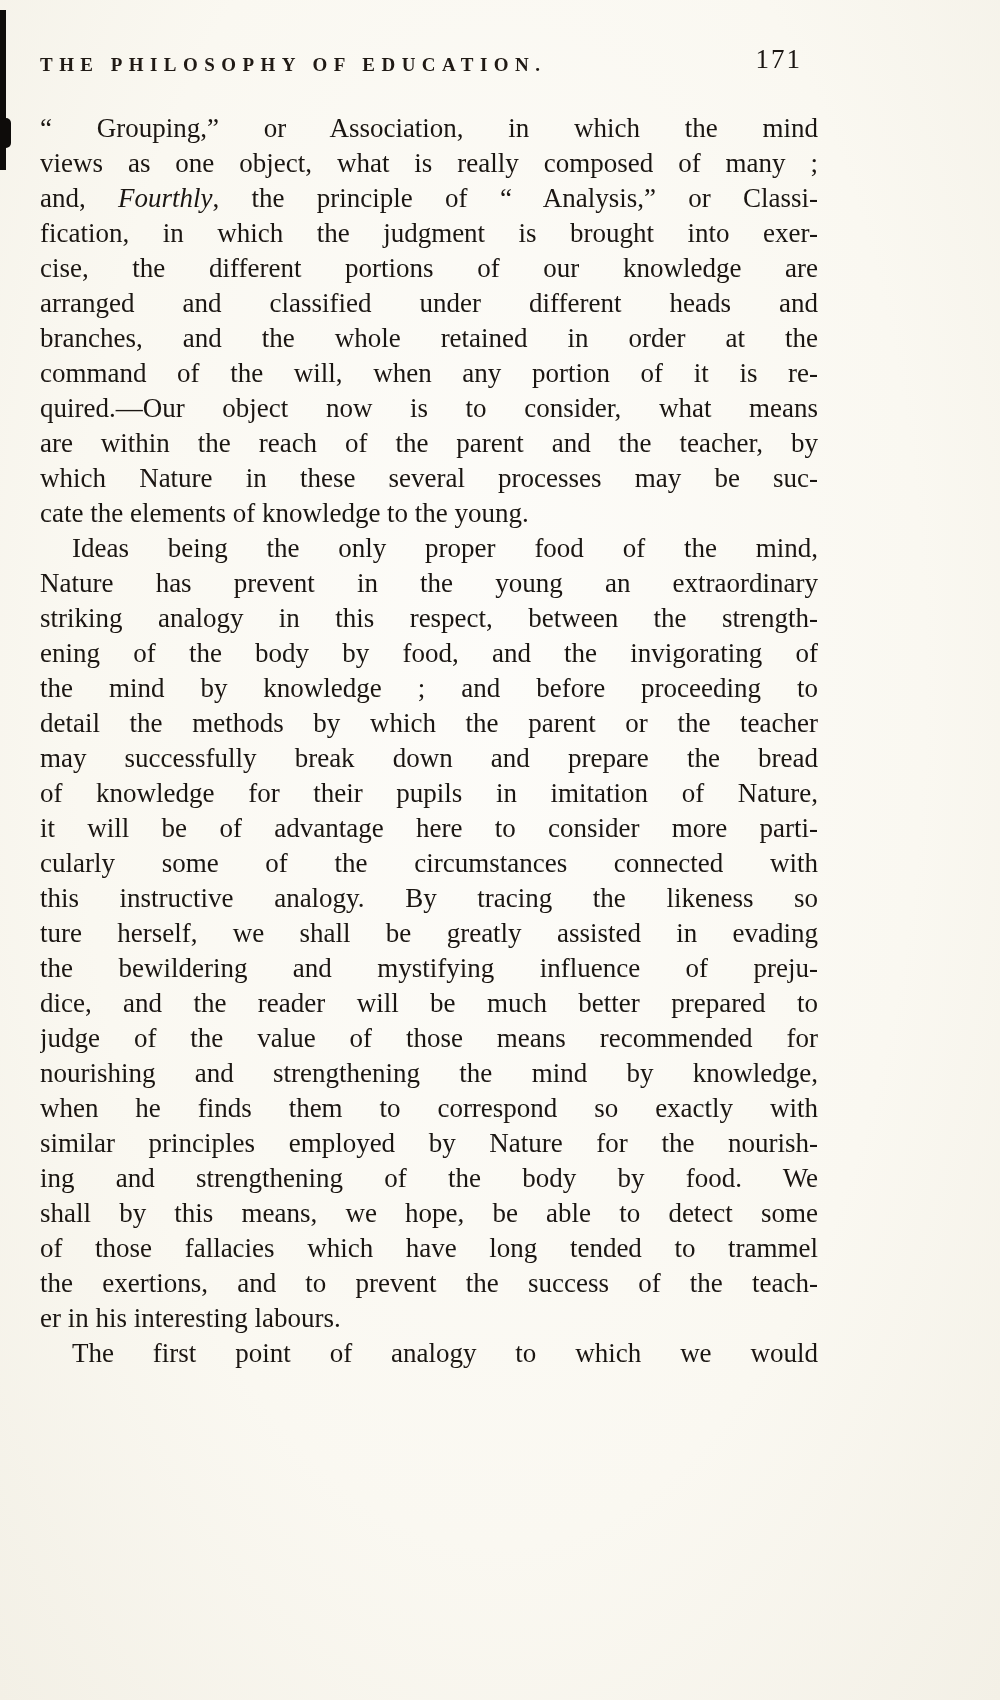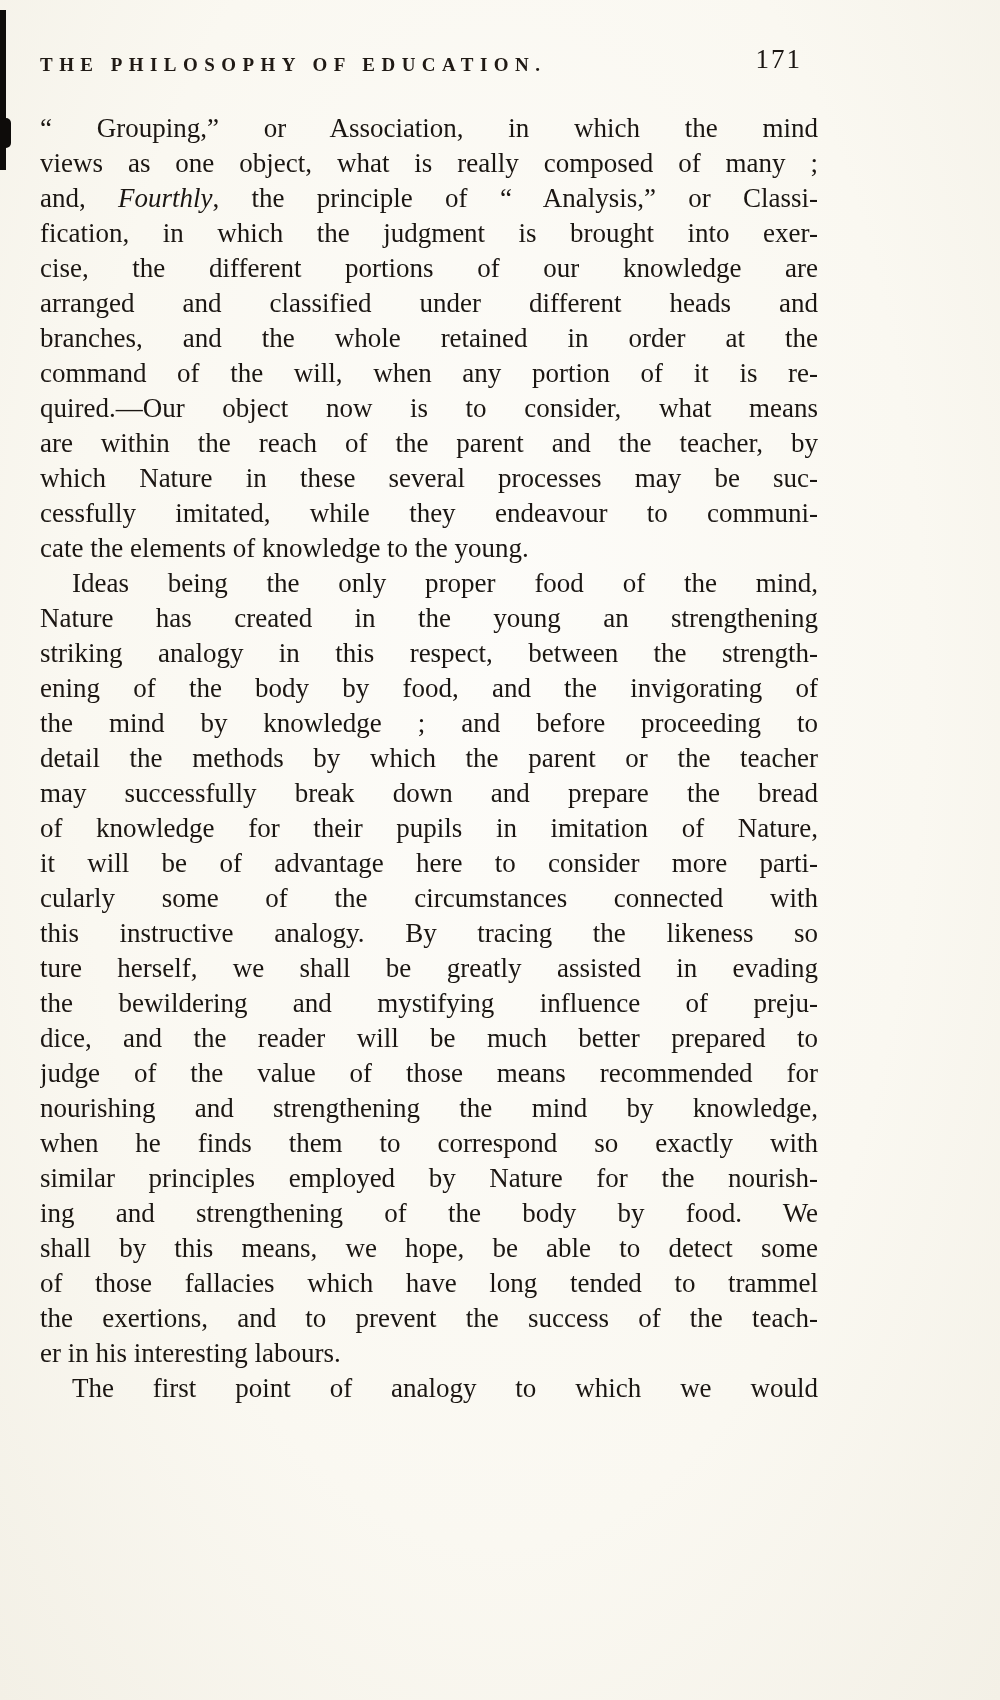--- a/index.html
+++ b/index.html
@@ -91,26 +91,25 @@
         <div class="line"><span>views as one object, what is really composed of many ;</span></div>
         <div class="line"><span>and, </span><span class="it">Fourthly</span><span>, the principle of “ Analysis,” or Classi-</span></div>
         <div class="line"><span>fication, in which the judgment is brought into exer-</span></div>
         <div class="line"><span>cise, the different portions of our knowledge are</span></div>
         <div class="line"><span>arranged and classified under different heads and</span></div>
         <div class="line"><span>branches, and the whole retained in order at the</span></div>
         <div class="line"><span>command of the will, when any portion of it is re-</span></div>
         <div class="line"><span>quired.—Our object now is to consider, what means</span></div>
         <div class="line"><span>are within the reach of the parent and the teacher, by</span></div>
         <div class="line"><span>which Nature in these several processes may be suc-</span></div>
-        <div class="line"><span>cessfully imitated, while they endeavour to communi-</span></div>
         <div class="line flush-last"><span>cate the elements of knowledge to the young.</span></div>
       </div>
       <div>
         <div class="line indent"><span>Ideas being the only proper food of the mind,</span></div>
-        <div class="line"><span>Nature has created in the young an strengthening</span></div>
+        <div class="line"><span>Nature has prevent in the young an extraordinary</span></div>
         <div class="line"><span>striking analogy in this respect, between the strength-</span></div>
         <div class="line"><span>ening of the body by food, and the invigorating of</span></div>
         <div class="line"><span>the mind by knowledge ; and before proceeding to</span></div>
         <div class="line"><span>detail the methods by which the parent or the teacher</span></div>
         <div class="line"><span>may successfully break down and prepare the bread</span></div>
         <div class="line"><span>of knowledge for their pupils in imitation of Nature,</span></div>
         <div class="line"><span>it will be of advantage here to consider more parti-</span></div>
         <div class="line"><span>cularly some of the circumstances connected with</span></div>
         <div class="line"><span>this instructive analogy.  By tracing the likeness so</span></div>
         <div class="line"><span>ture herself, we shall be greatly assisted in evading</span></div>

